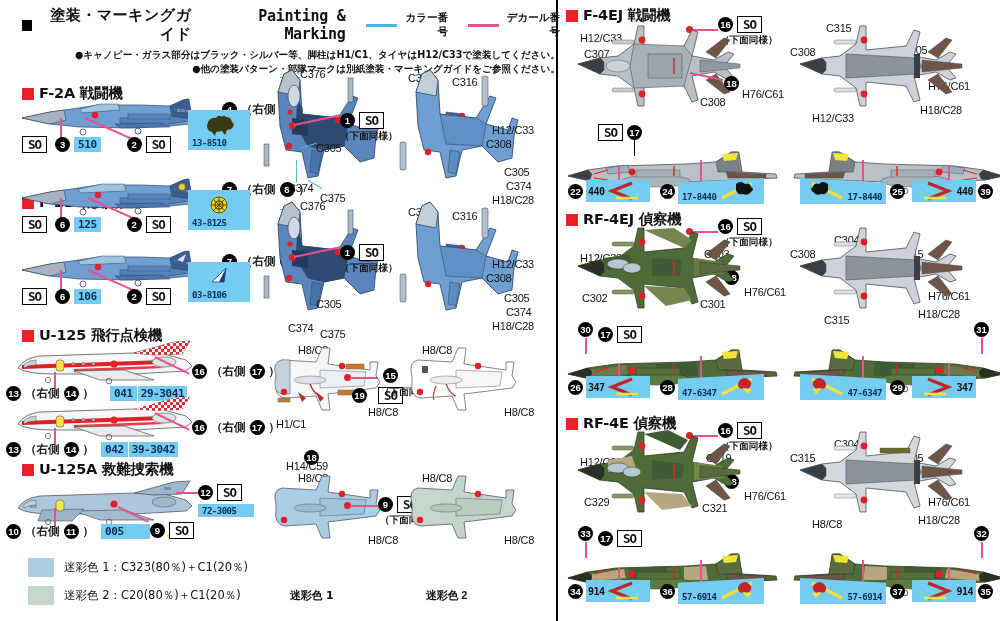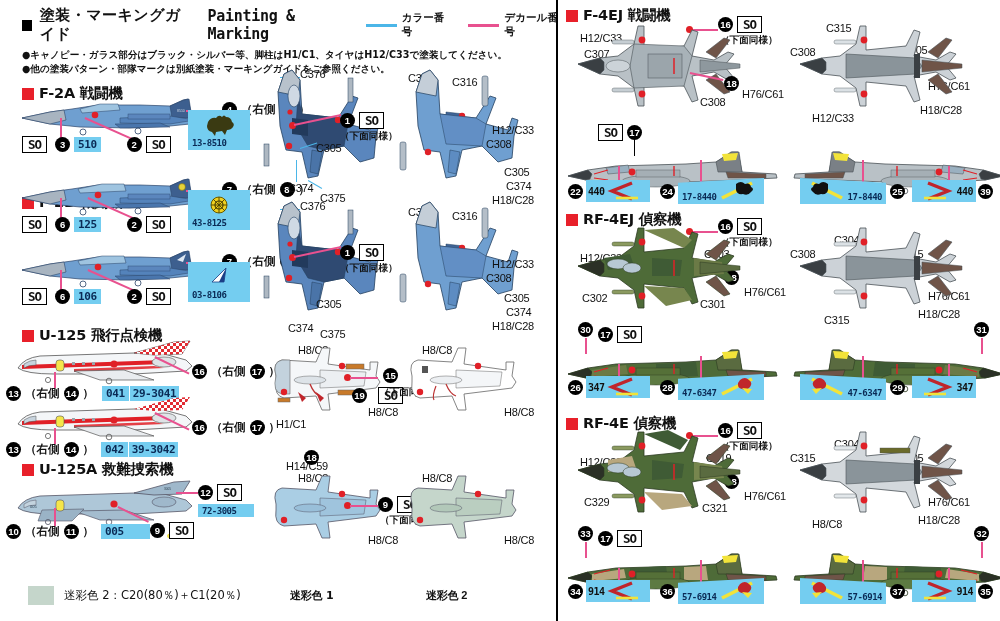--- a/index.html
+++ b/index.html
@@ -1,21 +1,21 @@
 <!DOCTYPE html>
 <html><head>
 <meta charset="utf-8">
 <style>
   * { box-sizing: border-box; margin:0; padding:0; }
   body {
     width:1000px; height:621px; background:#ffffff;
     font-family:"Liberation Sans", sans-serif;
     color:#111; overflow:hidden; position:relative;
   }
-  .page { position:relative; width:920px; height:621px; }
+  .page { position:relative; width:920px; height:621px;text-align:right; }
 
   
   .header { position:absolute; left:0; top:0; width:560px; height:78px; padding:6px 0 0 22px; }
   .hdr-row1 { display:flex; align-items:center; gap:8px; }
   .sq-blk { width:11px; height:11px; background:#000; display:inline-block; }
   .hdr-jp { font-family:"DejaVu Sans", sans-serif; font-weight:bold; font-size:15px; letter-spacing:.5px; }
   .hdr-en { font-family:"DejaVu Sans Mono", monospace; font-weight:bold; font-size:15px; margin-left:8px; letter-spacing:-.3px; }
   .legend-grp { display:flex; align-items:center; gap:5px; margin-left:12px; }
   .leg-line { display:inline-block; width:36px; height:3px; }
   .leg-line.color { background:#4bb6e8; }
@@ -257,21 +257,21 @@
       <rect x="68" y="22" width="3" height="3" fill="#9aa4ab"></rect>
       <rect x="78" y="22" width="3" height="3" fill="#9aa4ab"></rect>
     </svg>
   </div>
   <div class="ldr pink v" style="left:54px; top:372px; height:16px; width:1.6px; background:#e8518f;"></div>
   <div class="tok" style="left:6px; top:386px;">
     <span class="circ">13</span>
     <span class="migi">（右側</span>
     <span class="circ">14</span>
     <span class="migi">）</span>
-    <span class="numbox" style="margin-left:4px;">041</span>
+    <span class="numbox" style="margin-left:12px;">041</span>
     <span class="numbox sm" style="margin-left:-3px;">29-3041</span>
   </div>
   <div class="ldr pink" style="left:155px; top:356px; width:38px; transform:rotate(26deg);"></div>
   <div class="tok" style="left:192px; top:364px;">
     <span class="circ">16</span>
     <span class="migi">（右側</span>
     <span class="circ">17</span>
     <span class="migi">）</span>
   </div>
 
@@ -352,20 +352,24 @@
   <div style="position:absolute; left:168px; top:528px;">
     <svg width="22" height="10">
         <path d="M1 8 L20 1" stroke="#f5e54a" stroke-width="4" stroke-linecap="round"></path>
       </svg>
   </div>
   <div class="tok" style="left:150px; top:522px;">
     <span class="circ">9</span>
     <span class="so">SO</span>
   </div>
 
+  <div class="camo-row" style="left:28px; top:558px;">
+    <span class="camo-sw" style="background:#aacee4;"></span>
+    <span class="camo-tx">迷彩色 1：C323(80％)＋C1(20％)</span>
+  </div>
   <div class="camo-row" style="left:28px; top:586px;">
     <span class="camo-sw" style="background:#c5d6cb;"></span>
     <span class="camo-tx">迷彩色 2：C20(80％)＋C1(20％)</span>
   </div>
 
   <div class="pc" style="left:300px; top:68px;">C376</div>
   <div class="ldr" style="left:280px; top:77px; width:20px;"></div>
 
   <div class="art" style="left:252px; top:66px;">
     <svg width="150" height="130" viewBox="0 0 150 130">

